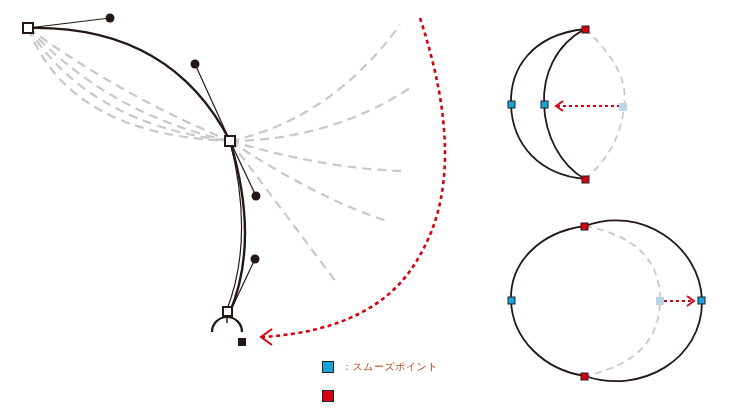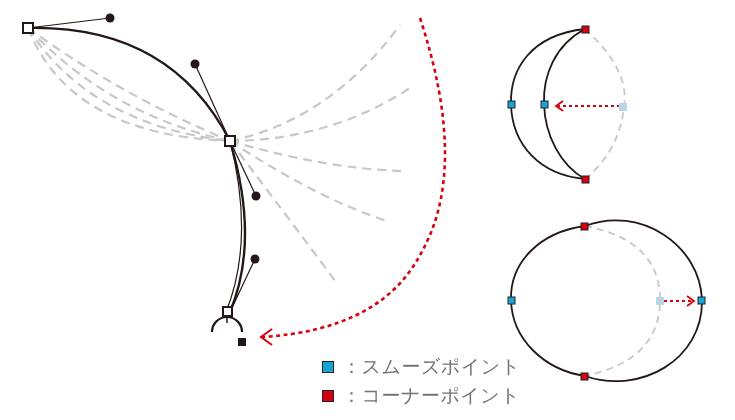--- a/index.html
+++ b/index.html
@@ -2,21 +2,21 @@
 <html><head>
 <meta charset="utf-8">
 <style>
   html, body { margin: 0; padding: 0; background: #ffffff; }
   body { width: 735px; height: 420px; position: relative; overflow: hidden;
          font-family: "DejaVu Sans", sans-serif; }
   svg { position: absolute; left: 0; top: 0; }
   .legend { position: absolute; left: 322px; top: 356px; }
   .legend-row { display: flex; align-items: center; height: 22px; margin-bottom: 7px; }
   .swatch { width: 12px; height: 12px; border: 1px solid #222; box-sizing: border-box; margin-right: 8px; }
-  .legend-text { font-size: 19px; color: #737373; letter-spacing: 0.5px; }
+  .legend-text { font-size: 10px; color: #c2410c; letter-spacing: 0.5px; }
 </style>
 </head>
 <body>
 
 <svg width="735" height="420" viewBox="0 0 735 420">
 
   <g fill="none" stroke="#c8c8c8" stroke-width="2.2" stroke-dasharray="9,6">
     <path d="M28,28 Q120,95 230,141"></path>
     <path d="M28,28 Q110,115 230,141"></path>
     <path d="M28,28 Q90,125 230,141"></path>
@@ -86,15 +86,14 @@
   </g>
 </svg>
 
 <div class="legend">
   <div class="legend-row">
     <div class="swatch" style="background:#1aa3d8"></div>
     <span class="legend-text">：スムーズポイント</span>
   </div>
   <div class="legend-row">
     <div class="swatch" style="background:#d7000f"></div>
-    <span class="legend-text">：コーナーポイント</span>
   </div>
 </div>
 
 </body></html>

